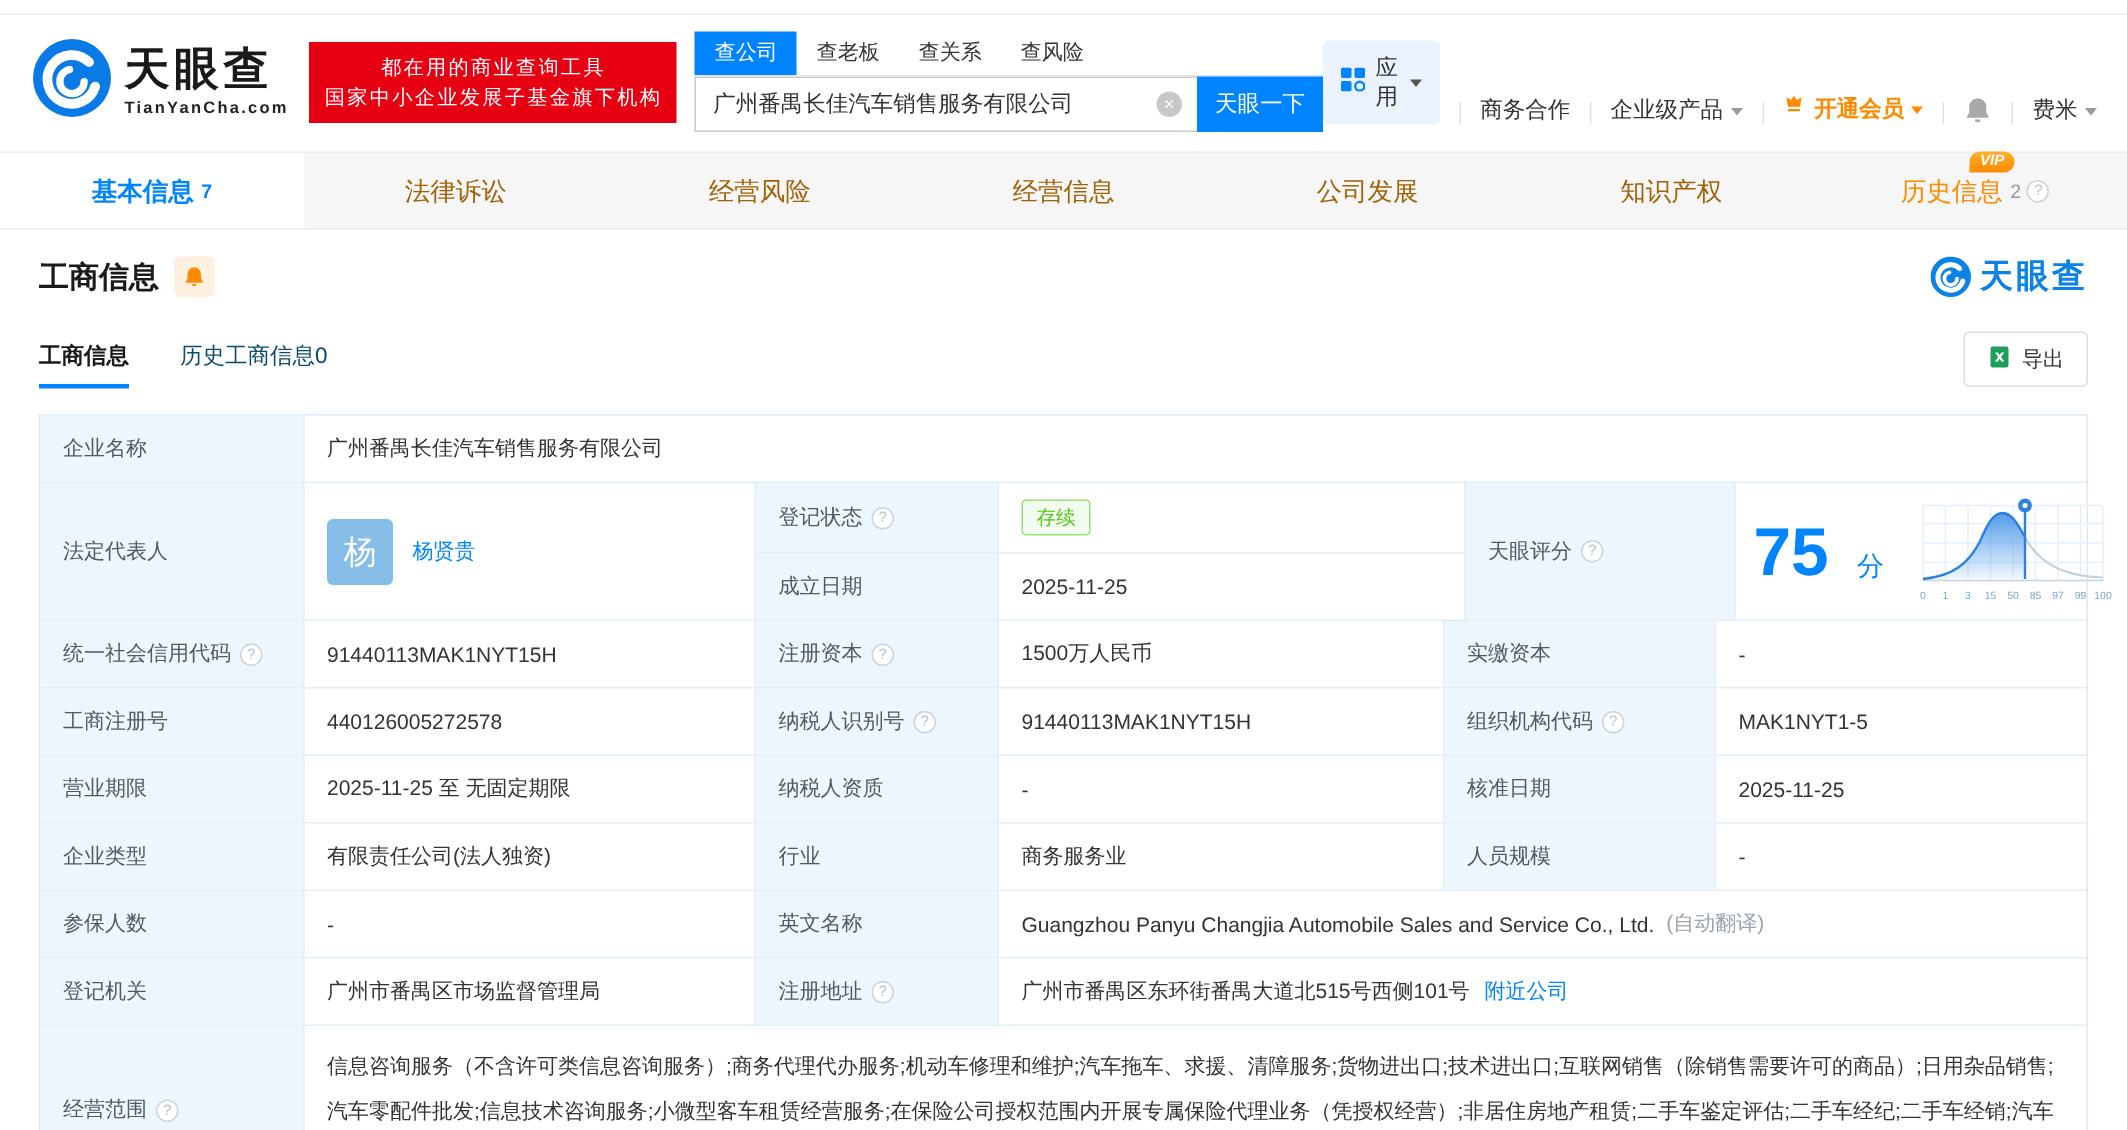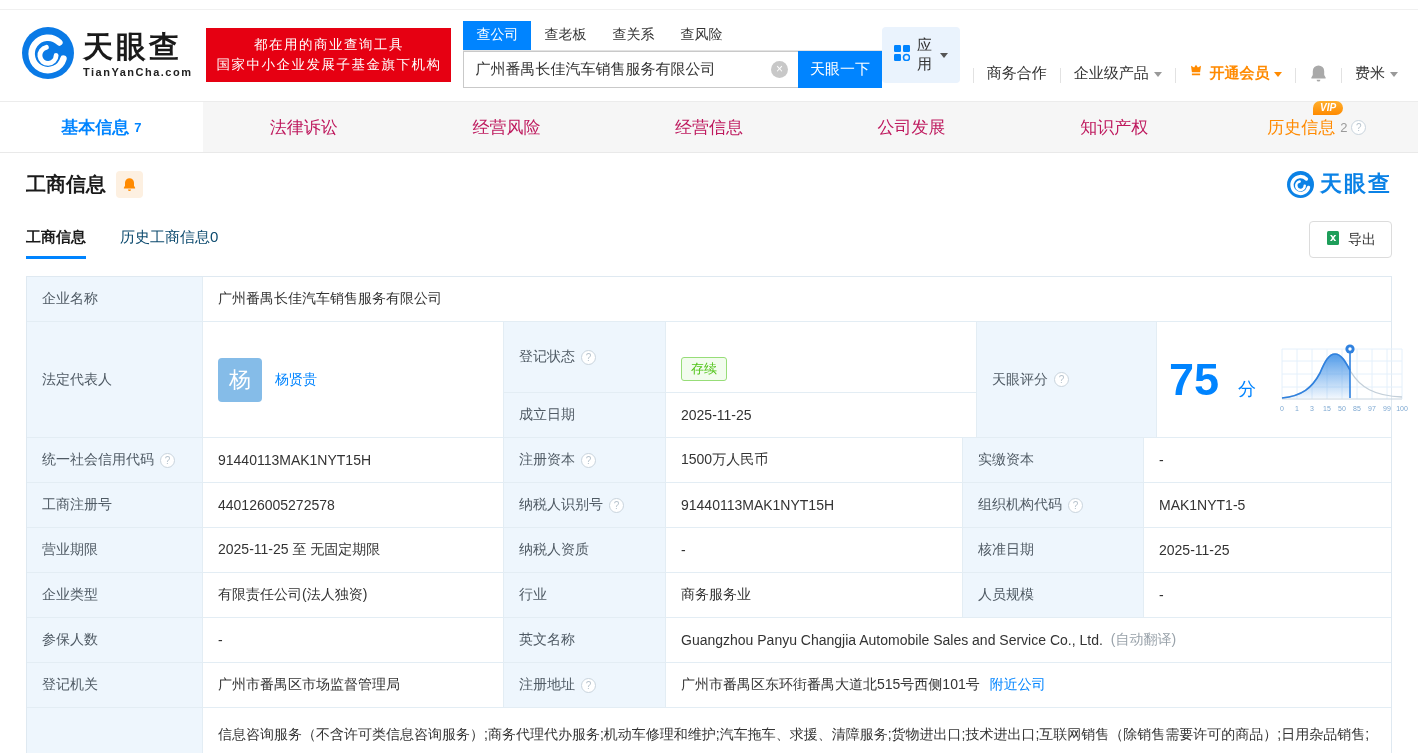--- a/index.html
+++ b/index.html
@@ -29,21 +29,21 @@
   .apps-chip { display:flex; align-items:center; gap:7px; background:#eaf3fd; border-radius:4px; padding:9px 12px; font-size:15px; color:#333; cursor:pointer; }
   .nav-item { font-size:15px; color:#333; display:flex; align-items:center; gap:5px; cursor:pointer; white-space:nowrap; }
   .nav-item.vip { color:#ff8a00; font-weight:bold; }
   .caret { width:0; height:0; border-left:4px solid transparent; border-right:4px solid transparent; border-top:5px solid #555; margin-top:2px; }
   .caret.gray { border-top-color:#999; }
   .caret.orange { border-top-color:#ff8a00; }
   .bell-btn { color:#a9a9a9; display:flex; cursor:pointer; }
 
   
   .main-tabs { display:flex; background:#f6f6f6; border-top:1px solid #ececec; border-bottom:1px solid #e9e9e9; height:52px; }
-  .main-tab { flex:1; display:flex; align-items:center; justify-content:center; font-size:17px; color:#be185d; cursor:pointer; position:relative; }
+  .main-tab { flex:1; display:flex; align-items:center; justify-content:center; font-size:17px; color:#a16207; cursor:pointer; position:relative; }
   .main-tab.active { background:#fff; color:#0084ff; font-weight:bold; }
   .main-tab .cnt { font-size:13px; margin-left:5px; }
   .main-tab.active .cnt { color:#0084ff; }
   .tab-label-wrap { position:relative; display:flex; align-items:center; }
   .main-tab.history { color:#ff8a00; }
   .main-tab.history .cnt { color:#9a9a9a; }
   .vip-badge { position:absolute; top:-15px; right:-8px; background:linear-gradient(180deg,#ffb02e,#ff8a00); color:#fff; font-size:10px; font-weight:bold; font-style:italic; padding:1px 7px 2px; border-radius:8px 8px 8px 0; }
   .q-icon { display:inline-flex; width:15px; height:15px; border:1px solid #c9d4dd; border-radius:50%; color:#b7c3cd; font-size:10px; align-items:center; justify-content:center; margin-left:6px; flex:none; cursor:pointer; background:#fff; }
   .main-tab .q-icon { margin-left:4px; }
 
@@ -73,21 +73,21 @@
   .w3 { width:162px; flex:none; }
   .w4 { width:297px; flex:none; }
   .w5 { width:181px; flex:none; }
   .w6 { flex:1; }
   .grow { flex:1; }
   .stack { display:flex; flex-direction:column; width:472px; flex:none; }
   .stack-row { display:flex; flex:1; border-bottom:1px solid #e3edf4; }
   .stack-row:last-child { border-bottom:none; }
   .lnk { color:#0084ff; cursor:pointer; text-decoration:none; }
   .avatar { width:44px; height:44px; background:#85bce8; color:#fff; border-radius:4px; display:flex; align-items:center; justify-content:center; font-size:22px; margin-right:13px; flex:none; }
-  .badge-green { color:#52c41a; border:1px solid #97dd78; background:#f2fcee; padding:2px 9px; border-radius:3px; font-size:13px; line-height:18px;margin-top:24px; }
+  .badge-green { color:#52c41a; border:1px solid #97dd78; background:#f2fcee; padding:2px 9px; border-radius:3px; font-size:13px; line-height:18px; }
   .note { color:#9aa3ab; margin-left:8px; }
   .scope-text { line-height:30px; color:#333; }
   .rep-row { min-height:89px; }
   .score-cell { gap:16px; padding:6px 12px; }
   .score-num { font-size:45px; font-weight:bold; color:#0084ff; line-height:1; }
   .score-unit { font-size:18px; color:#0084ff; margin-left:2px; }
   .score-wrap { display:flex; align-items:baseline;gap:17px; }
 </style>
 </head>
 <body>

